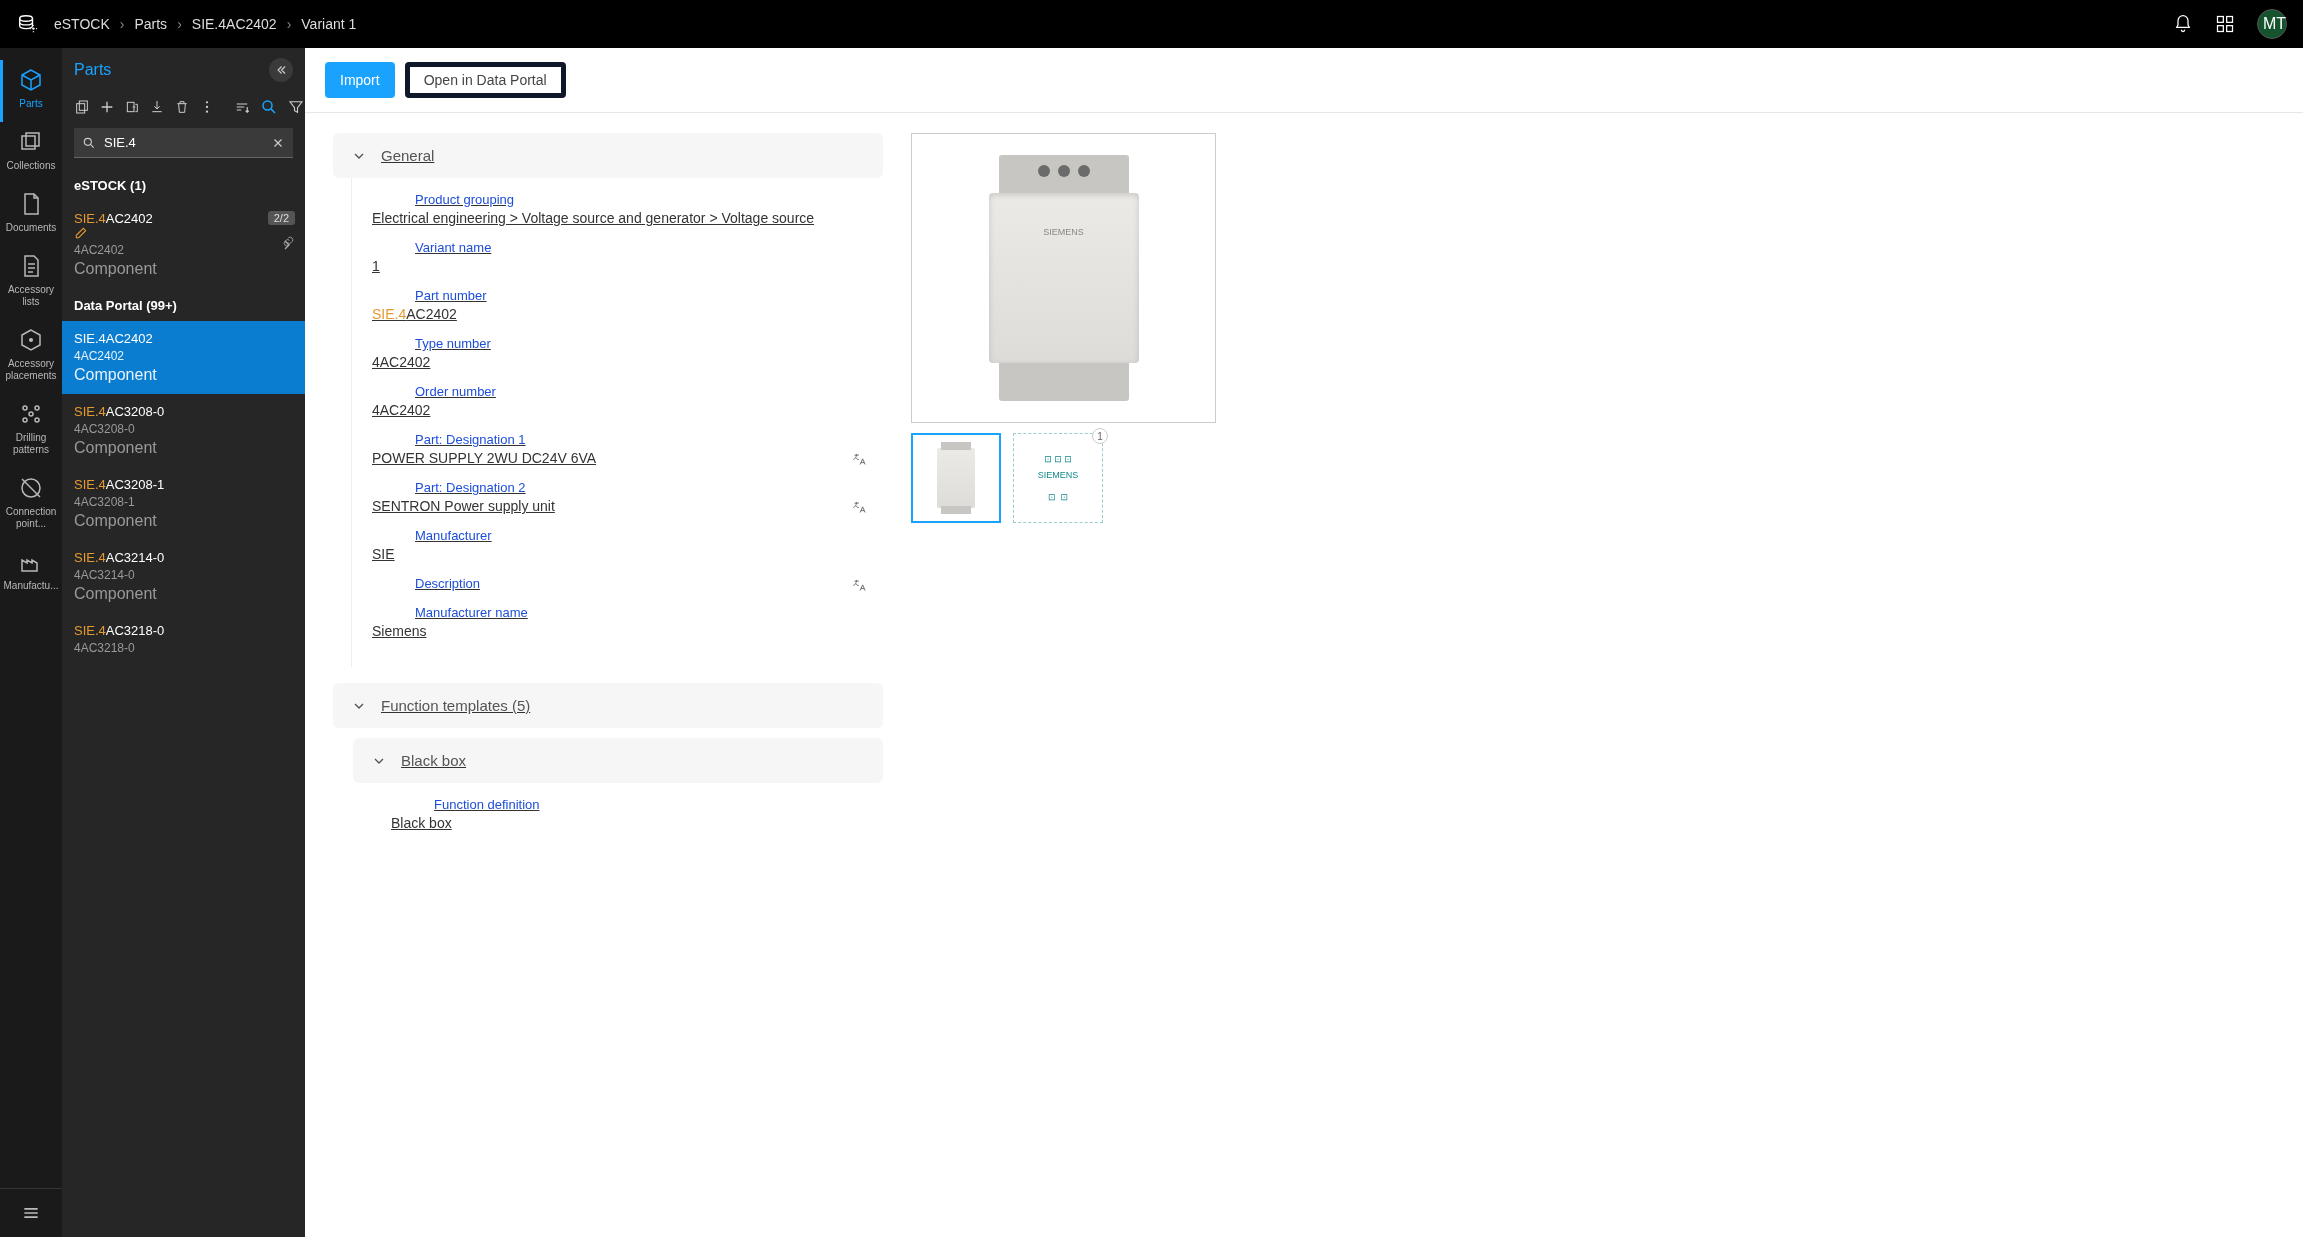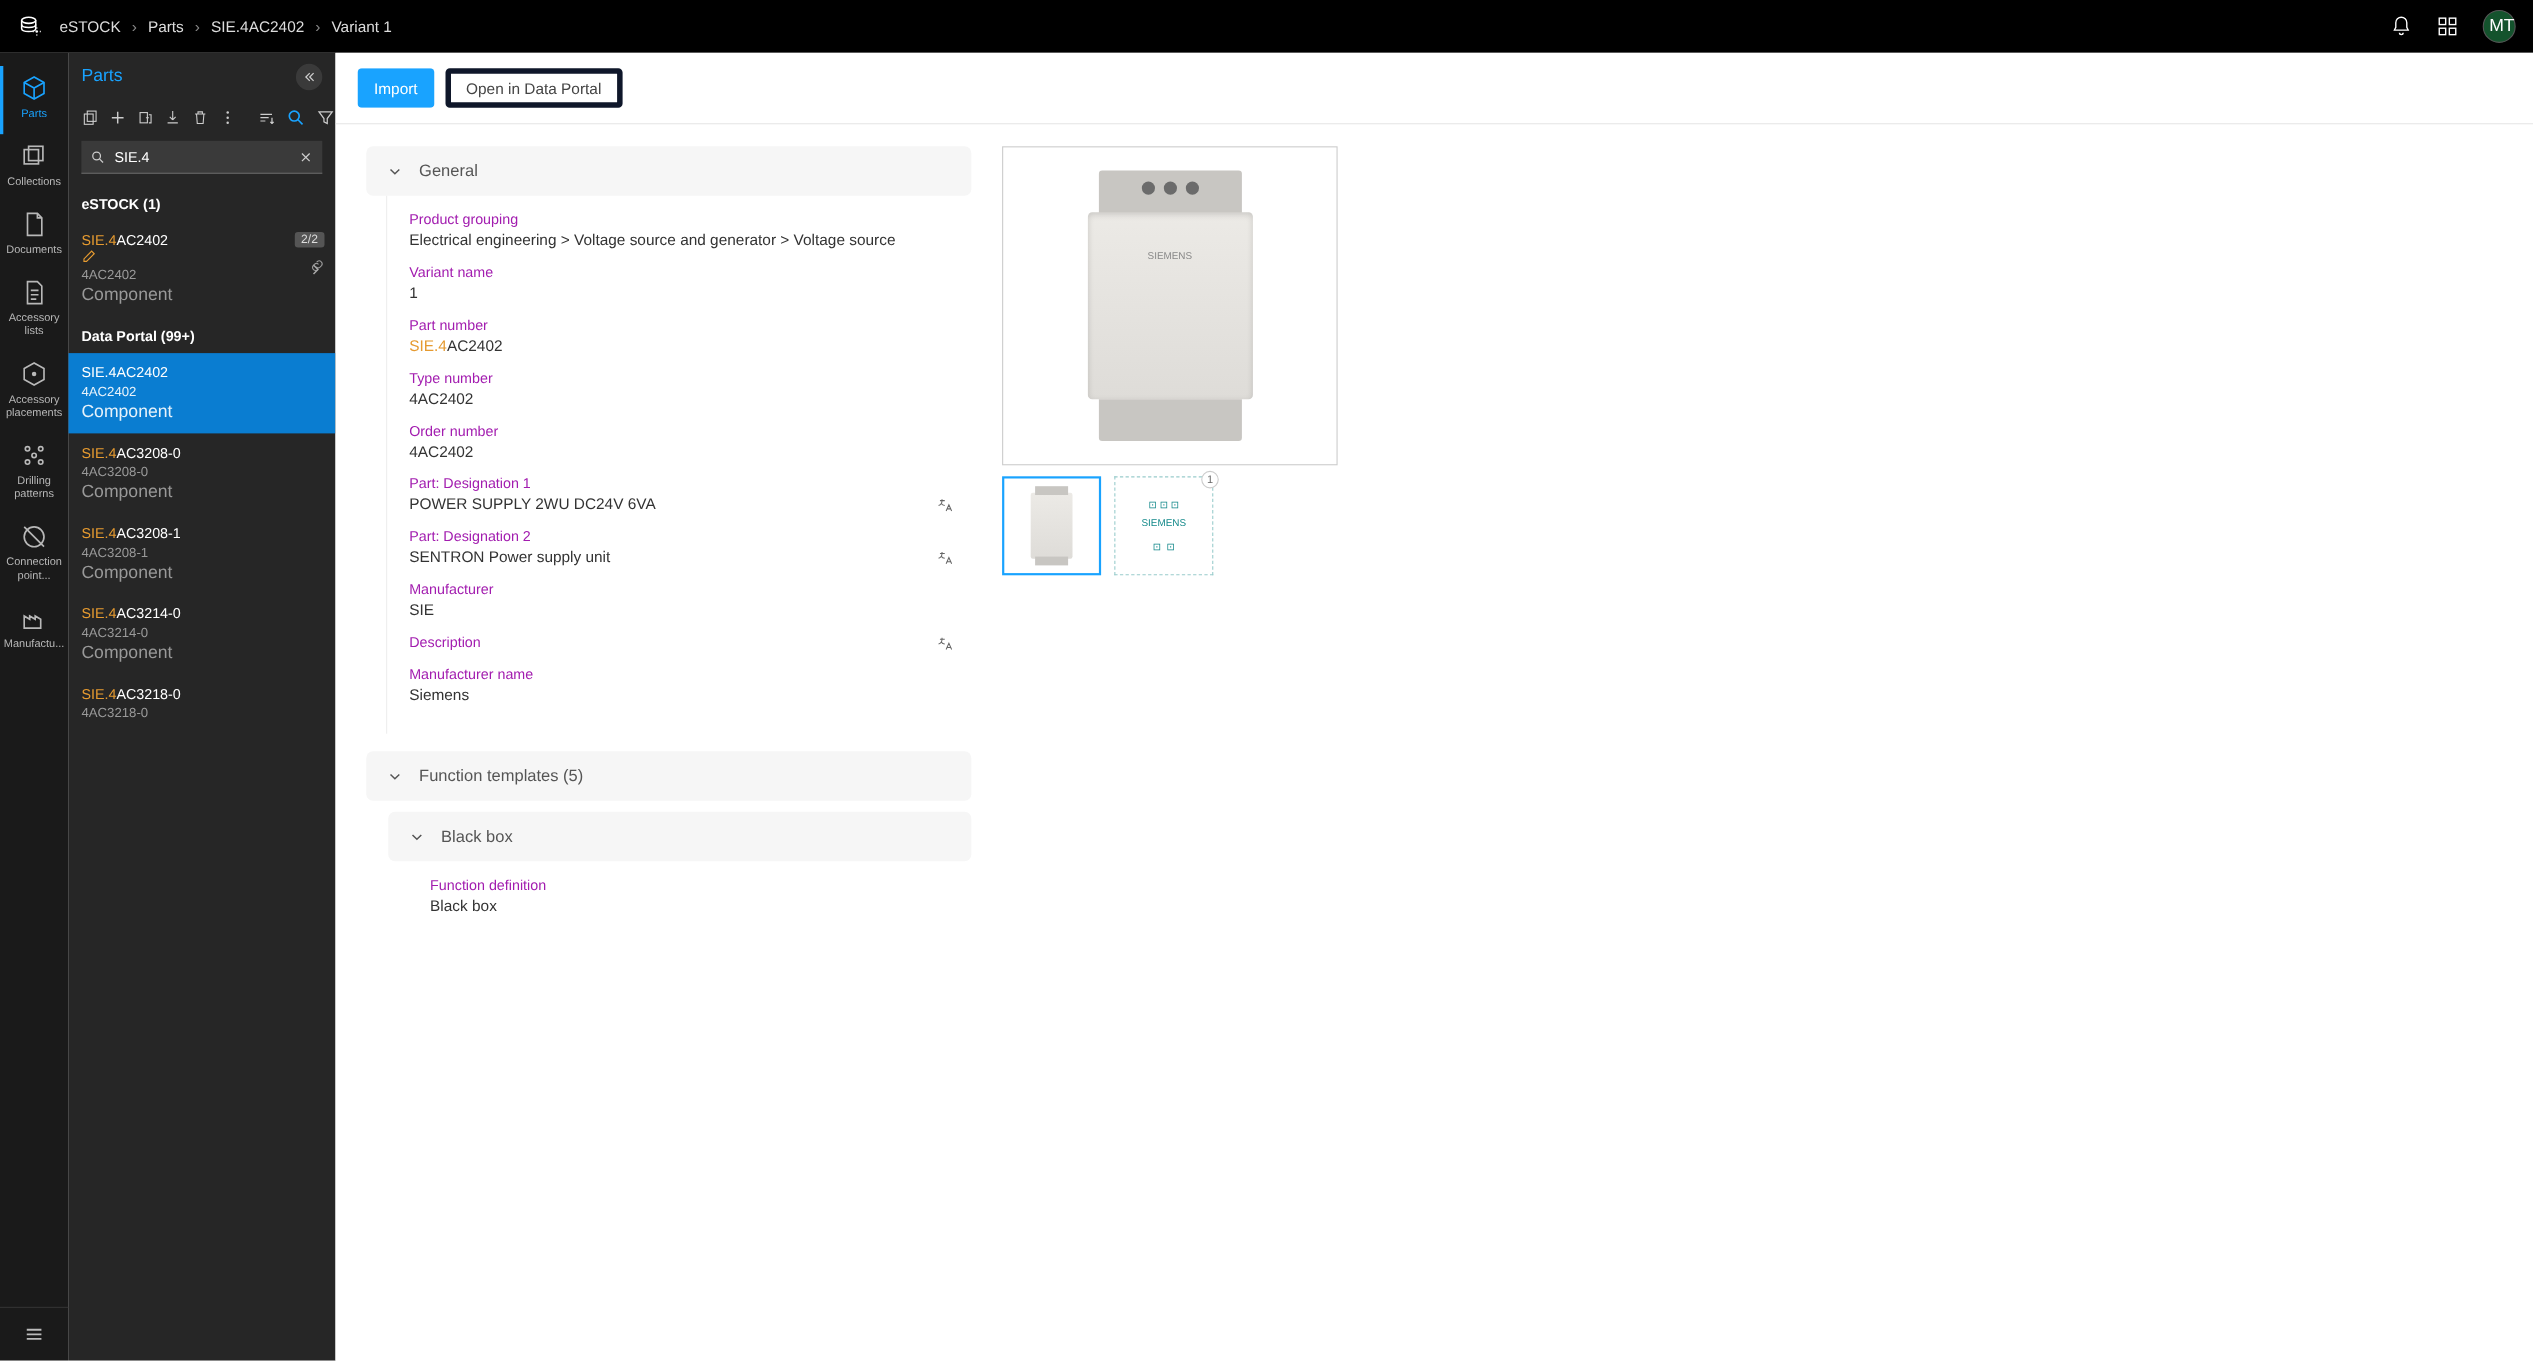--- a/index.html
+++ b/index.html
@@ -59,30 +59,30 @@
 .li-icon-small { position:absolute; right:10px; top:34px; color:#999; }
 
 
 .content { flex:1; overflow-y:auto; background:#fff; }
 .content-header { display:flex; gap:10px; padding: 14px 20px; border-bottom:1px solid #e7e7e7; }
 .btn { padding: 5px 14px; border-radius:4px; font-size:14px; border:1px solid transparent; cursor:pointer; }
 .btn-primary { background:#19a3ff; color:#fff; }
 .btn-secondary { background:#fff; border:5px solid #0f172a; color:#444; }
 
 .content-body { display:flex; gap:28px; padding: 20px 28px; }
-.details-col { width: 550px; }
+.details-col { width: 550px; text-decoration: underline; }
 .image-col { width: 310px; }
 
 .card { background:#fff; border-radius:6px; }
 .card-head { display:flex; align-items:center; gap:14px; padding: 14px 18px; background:#f6f6f6; border-radius:6px; margin-bottom: 0; }
 .card-head .chev { color:#555; }
 .card-title { font-size:15px; color:#555; }
 .card-body { padding: 14px 18px 14px 38px; border-left: 0; }
 .field { margin-bottom: 14px; position:relative; }
-.field-label { color:#a21caf; font-size:13px; margin-bottom:3px; }
+.field-label { color:#1d4ed8; font-size:13px; margin-bottom:3px;margin-left:43px; }
 .field-value { color:#333; font-size:14px; }
 .field-value .hl { color:#e59a30; }
 .field-action { position:absolute; right:-2px; top:20px; color:#888; cursor:pointer; }
 
 .sub-card-head { display:flex; align-items:center; gap:14px; padding: 14px 18px; background:#f6f6f6; border-radius:6px; margin-top: 10px; margin-left: 20px; }
 .sub-card-body { padding: 14px 18px 4px 58px; }
 
 
 .img-preview { width:305px; height:290px; border:1px solid #ccc; display:flex; align-items:center; justify-content:center; background:#fff; }
 .device-render { width: 150px; height: 250px; position: relative; }

